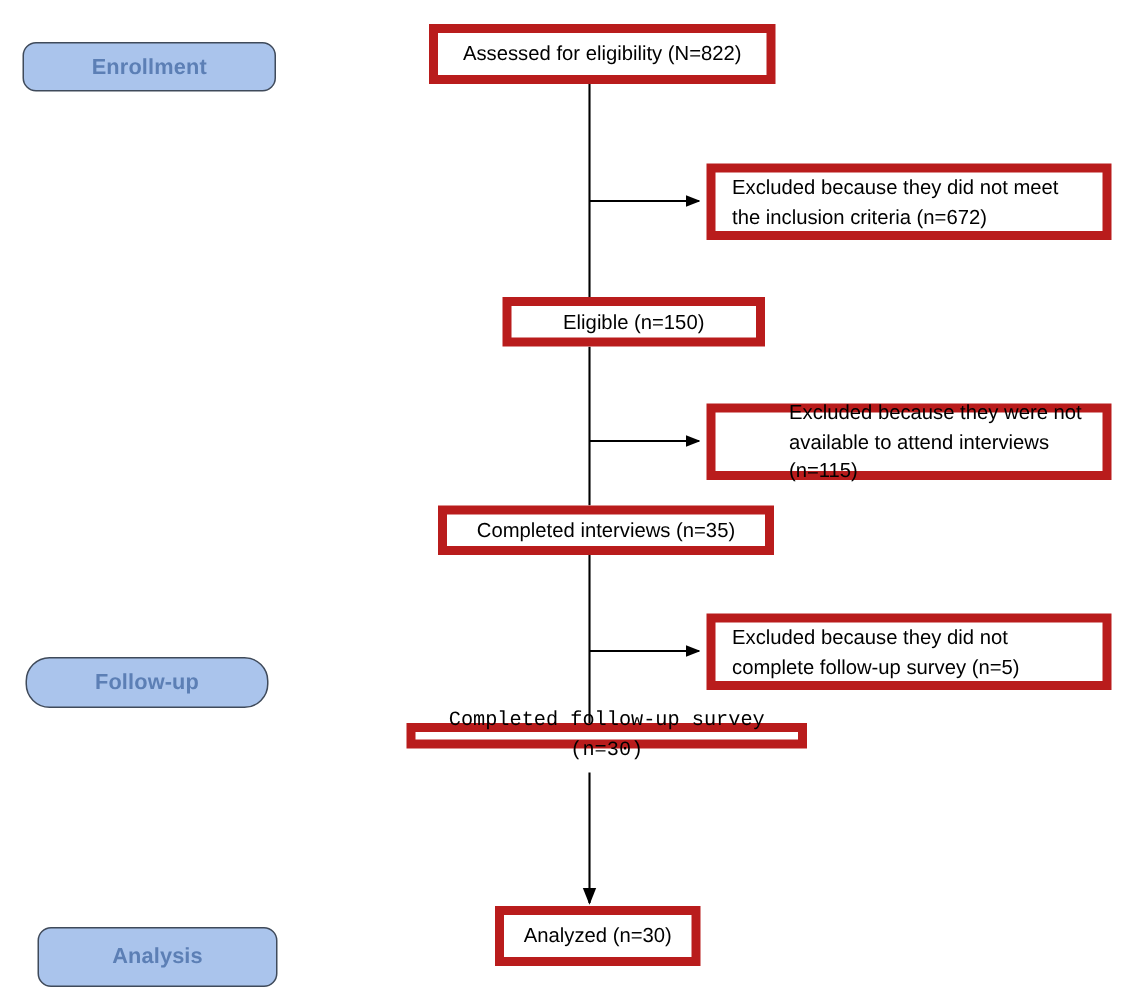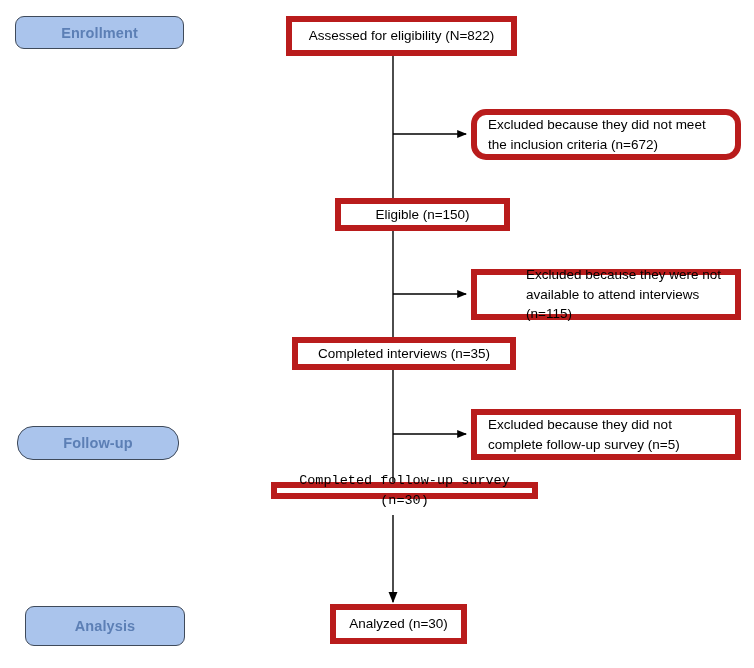--- a/index.html
+++ b/index.html
@@ -38,20 +38,21 @@
     background: #aac4ec;
     border: 1px solid #3f4a5a;
     border-radius: 9px;
     display: flex;
     align-items: center;
     justify-content: center;
     color: #5c7fb5;
     font-weight: bold;
     font-size: 14.5px;
     letter-spacing: 0.1px;
+    margin-top: 12px;
   }
 
   
   .flow-box {
     position: absolute;
     box-sizing: border-box;
     background: #ffffff;
     border: 6px solid #b91c1c;
     display: flex;
     align-items: center;
@@ -118,21 +119,21 @@
   </div>
 
   <div class="stage-badge" style="left:25px; top:606px; width:160px; height:40px;">
     <span>Analysis</span>
   </div>
 
   <div class="flow-box center" style="left:286px; top:16px; width:231px; height:40px;">
     <span class="box-text">Assessed for eligibility (N=822)</span>
   </div>
 
-  <div class="flow-box left" style="left:471px; top:109px; width:270px; height:51px;border-radius:15px;">
+  <div class="flow-box left" style="left:471px; top:109px; width:270px; height:51px;">
     <span class="box-text">Excluded because they did not meet
 the inclusion criteria (n=672)</span>
   </div>
 
   <div class="flow-box center" style="left:313px; top:198px; width:175px; height:33px;margin-left:22px;">
     <span class="box-text">Eligible (n=150)</span>
   </div>
 
   <div class="flow-box left" style="left:471px; top:269px; width:270px; height:51px;padding-left:38px;">
     <span class="box-text">Excluded because they were not

